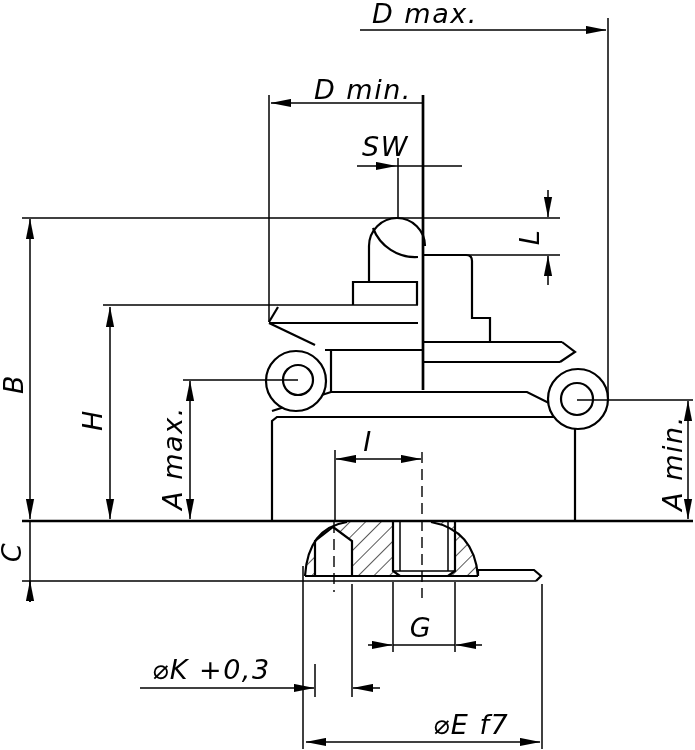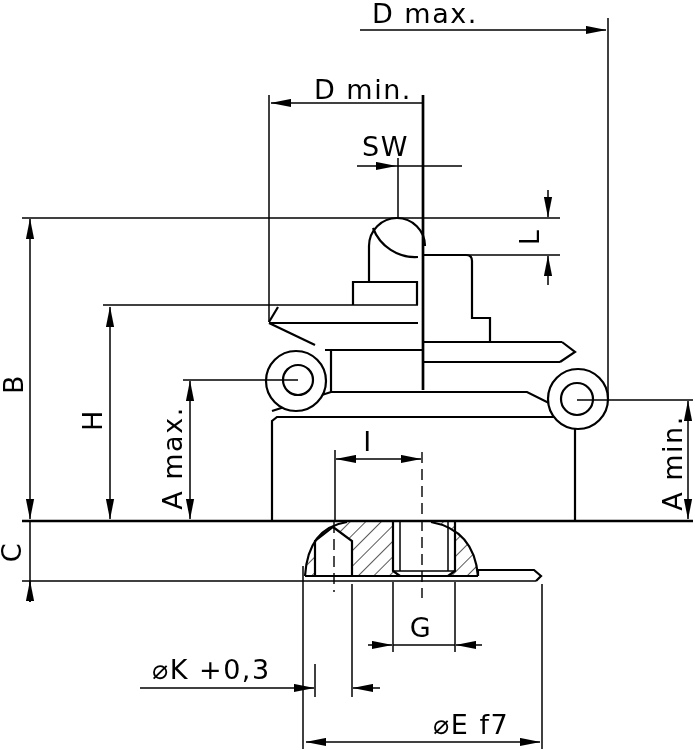--- a/index.html
+++ b/index.html
@@ -1,16 +1,16 @@
 <!DOCTYPE html>
 <html><head>
 <meta charset="utf-8">
 <style>
   html,body{margin:0;padding:0;background:#ffffff;}
-  .stage{position:relative;width:695px;height:750px;background:#fff;overflow:hidden;}
+  .stage{position:relative;width:695px;height:750px;background:#fff;overflow:hidden;font-style:italic;}
   svg{display:block;}
   text{font-family:"DejaVu Sans","Liberation Sans",sans-serif;fill:#000;letter-spacing:1.5px;}
   .lbl{font-size:27px;}
   .part{stroke:#000;stroke-width:2.2;fill:none;stroke-linecap:butt;}
   .heavy{stroke:#000;stroke-width:2.7;fill:none;}
   .thin{stroke:#000;stroke-width:1.5;fill:none;}
   .center{stroke:#000;stroke-width:1.4;fill:none;stroke-dasharray:11 6;}
   .arrfill{fill:#000;stroke:none;}
   .roller{fill:#ffffff;stroke:#000;stroke-width:2.2;}
   .hatched{fill:url(#hatch);stroke:none;fill-rule:evenodd;}

